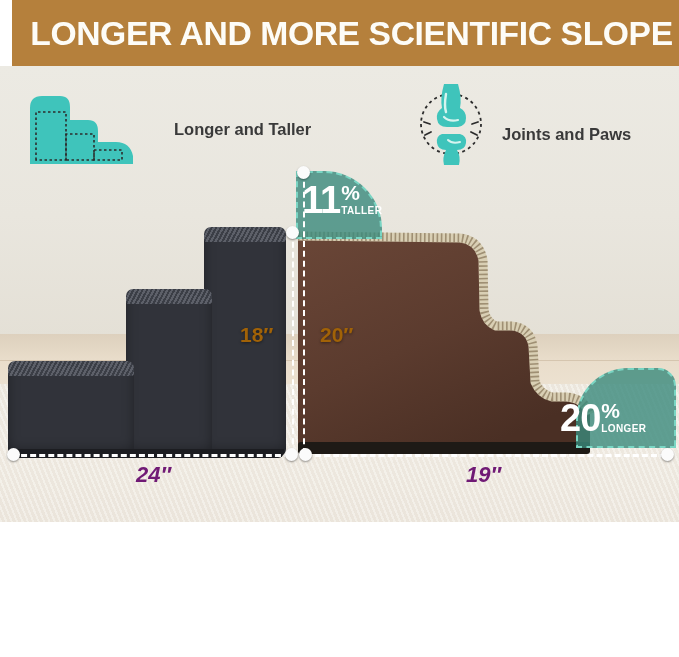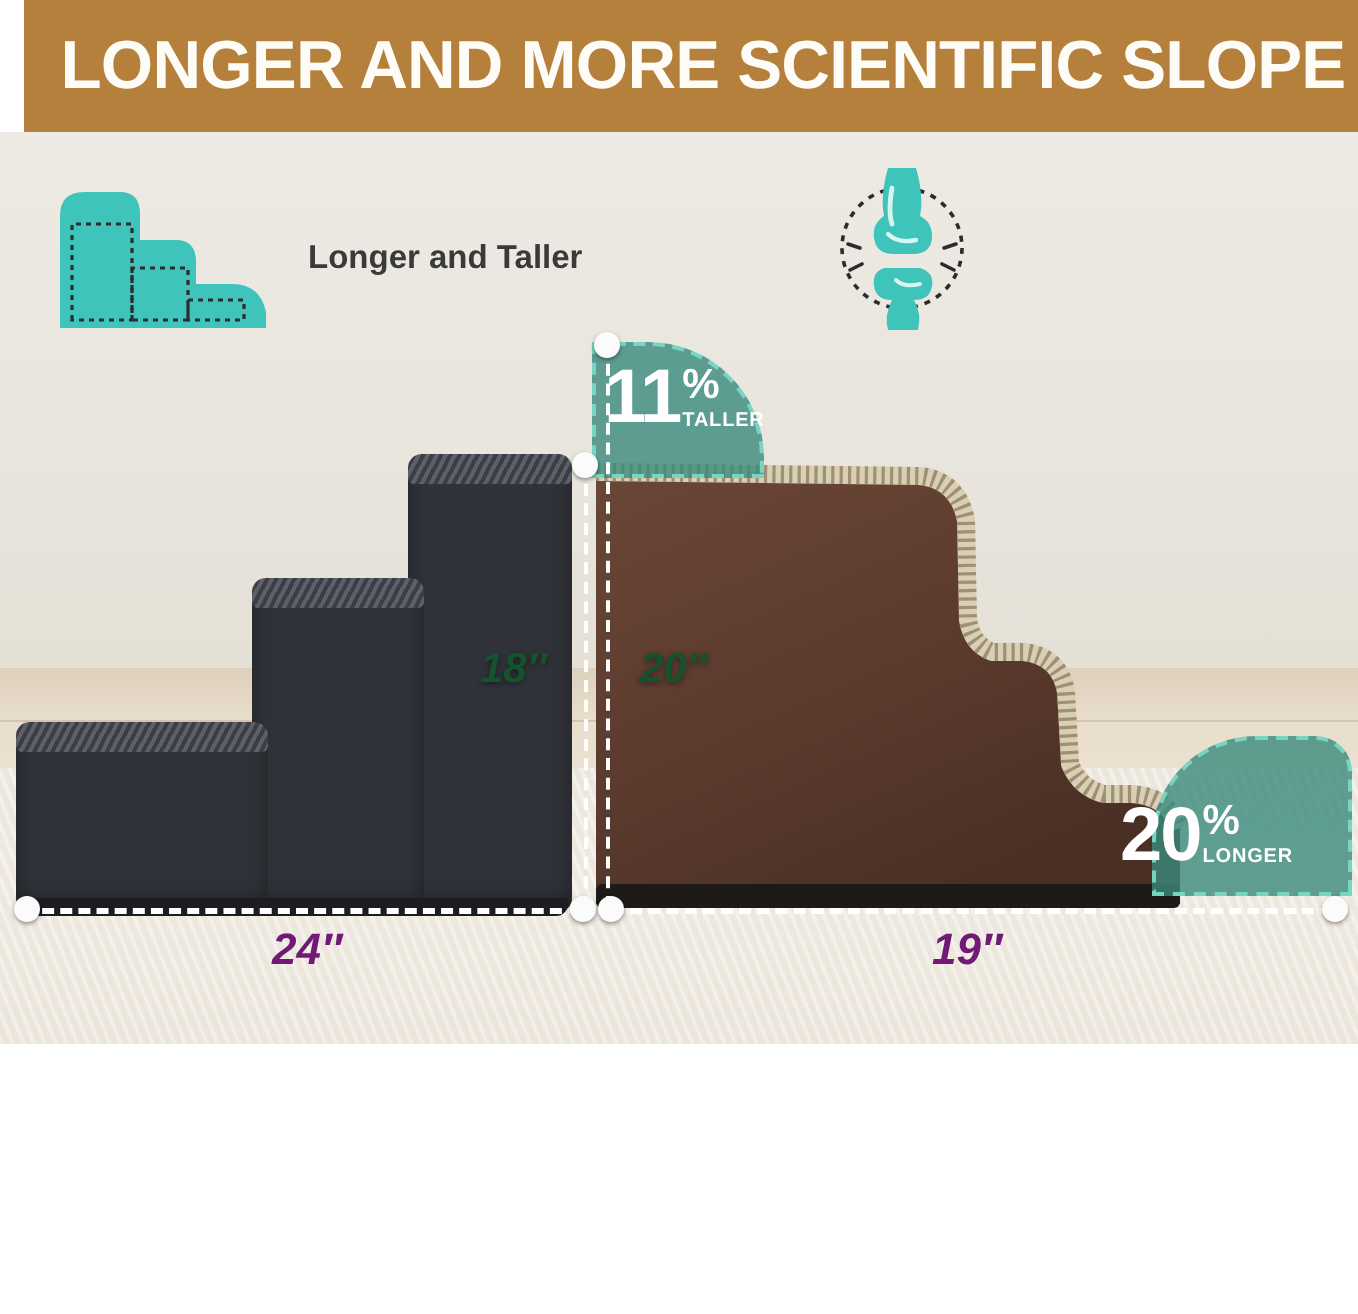--- a/index.html
+++ b/index.html
@@ -95,23 +95,22 @@
 
   
   .badge { position: absolute; display: flex; align-items: flex-end; color: #ffffff; }
   .badge-num { font-size: 38px; font-weight: 700; line-height: 0.82; letter-spacing: -1px; }
   .badge-col { display: flex; flex-direction: column; align-items: flex-start; margin-left: 1px; }
   .badge-pct { font-size: 21px; font-weight: 700; line-height: 0.9; }
   .badge-word { font-size: 10px; font-weight: 700; letter-spacing: 0.4px; margin-top: 2px; }
 
   
   .dim-text {
-    position: absolute; color: #14532d; font-size: 21px; font-weight: 700;
+    position: absolute; color: #a16207; font-size: 21px; font-weight: 700;
     text-shadow: 0 1px 3px rgba(0,0,0,0.45);
-    font-style: italic;
   }
   .width-text {
     position: absolute; color: #701a75; font-size: 22px; font-weight: 700;
     font-style: italic;
   }
   .vline {
     position: absolute; width: 0; border-left: 2px dashed #ffffff;
   }
   .hline {
     position: absolute; height: 0; border-top: 3px dashed #ffffff;
@@ -149,21 +148,21 @@
     <div class="feature" style="left:26px; top:24px;">
       <span class="stairs-icon">
         <svg viewBox="0 0 112 78" width="112" height="78">
           <path d="M4 74 L4 18 Q4 6 16 6 L34 6 Q44 6 44 17 L44 30 L62 30 Q72 30 72 41 L72 52 L90 52
                    Q104 52 107 66 L107 74 Z" fill="#3fc4bb"></path>
           <path d="M10 70 L10 22 L40 22 L40 70 Z" fill="none" stroke="#2c2c2c" stroke-width="1.6" stroke-dasharray="2.5 2.5"></path>
           <path d="M40 70 L40 44 L68 44 L68 70 Z" fill="none" stroke="#2c2c2c" stroke-width="1.6" stroke-dasharray="2.5 2.5"></path>
           <path d="M68 70 L68 60 L96 60 L96 70 Z" fill="none" stroke="#2c2c2c" stroke-width="1.6" stroke-dasharray="2.5 2.5"></path>
         </svg>
       </span>
-      <span class="feature-label" style="margin-left:16px;">Longer and Taller</span>
+      <span class="feature-label" style="margin-left:36px;">Longer and Taller</span>
     </div>
 
     <div class="feature" style="left:418px; top:16px;">
       <span class="joint-icon">
         <svg viewBox="0 0 66 84" width="66" height="84">
           <circle cx="33" cy="42" r="30" fill="none" stroke="#2c2c2c" stroke-width="1.8" stroke-dasharray="3 3.5"></circle>
           <path d="M26 2 Q22 16 24 26 Q18 30 19 37 Q20 45 29 45 L40 45 Q48 44 48 36 Q48 29 42 26
                    Q44 16 40 2 Z" fill="#3fc4bb"></path>
           <path d="M24 52 Q18 54 19 61 Q20 68 28 68 Q24 76 26 83 L41 83 Q43 75 39 68
                    Q47 68 48 61 Q49 54 42 52 Z" fill="#3fc4bb"></path>
@@ -173,20 +172,21 @@
           <g stroke="#2c2c2c" stroke-width="1.8" stroke-linecap="round">
             <line x1="12" y1="42" x2="6" y2="40"></line>
               <line x1="13" y1="50" x2="7" y2="53"></line>
             <line x1="54" y1="42" x2="60" y2="40"></line>
               <line x1="53" y1="50" x2="59" y2="53"></line>
           </g>
         </svg>
       </span>
       <span class="feature-label" style="margin-left:18px;">
         <br>
+        <span>Joints and Paws</span>
       </span>
     </div>
 
     <div class="black-stairs">
 
       <div class="blk" style="left:196px; top:0px; width:82px; height:226px;"></div>
       <div class="blk-top" style="left:196px; top:-3px; width:82px;"></div>
 
       <div class="blk" style="left:118px; top:62px; width:86px; height:164px;"></div>
       <div class="blk-top" style="left:118px; top:59px; width:86px;"></div>
@@ -213,21 +213,21 @@
         <path d="M8 60 L170 62 Q189 64 193 84 L194 134 Q196 146 206 150 L222 150
                  Q240 152 243 170 L245 206 Q250 218 262 221 L276 221 Q294 222 300 238" fill="none" stroke="#d9cfb4" stroke-width="9" stroke-linejoin="round"></path>
         <path d="M8 60 L170 62 Q189 64 193 84 L194 134 Q196 146 206 150 L222 150
                  Q240 152 243 170 L245 206 Q250 218 262 221 L276 221 Q294 222 300 238" fill="none" stroke="#8b7a5e" stroke-width="9" stroke-linejoin="round" stroke-dasharray="1.6 2.6" opacity="0.75"></path>
 
         <rect x="8" y="266" width="292" height="12" fill="#1e1a16" rx="3"></rect>
       </svg>
     </div>
 
     <div class="teal-patch" style="left:296px; top:105px; width:86px; height:68px; border-radius: 0 58px 0 0;"></div>
-    <div class="badge" style="left:302px; top:118px;align-items:center;">
+    <div class="badge" style="left:302px; top:118px;">
       <span class="badge-num">11</span>
       <span class="badge-col">
         <span class="badge-pct">%</span>
         <span class="badge-word">TALLER</span>
       </span>
     </div>
 
     <div class="teal-patch" style="left:576px; top:302px; width:100px; height:80px; border-radius: 52px 18px 0 0;"></div>
     <div class="badge" style="left:560px; top:336px;">
       <span class="badge-num">20</span>

